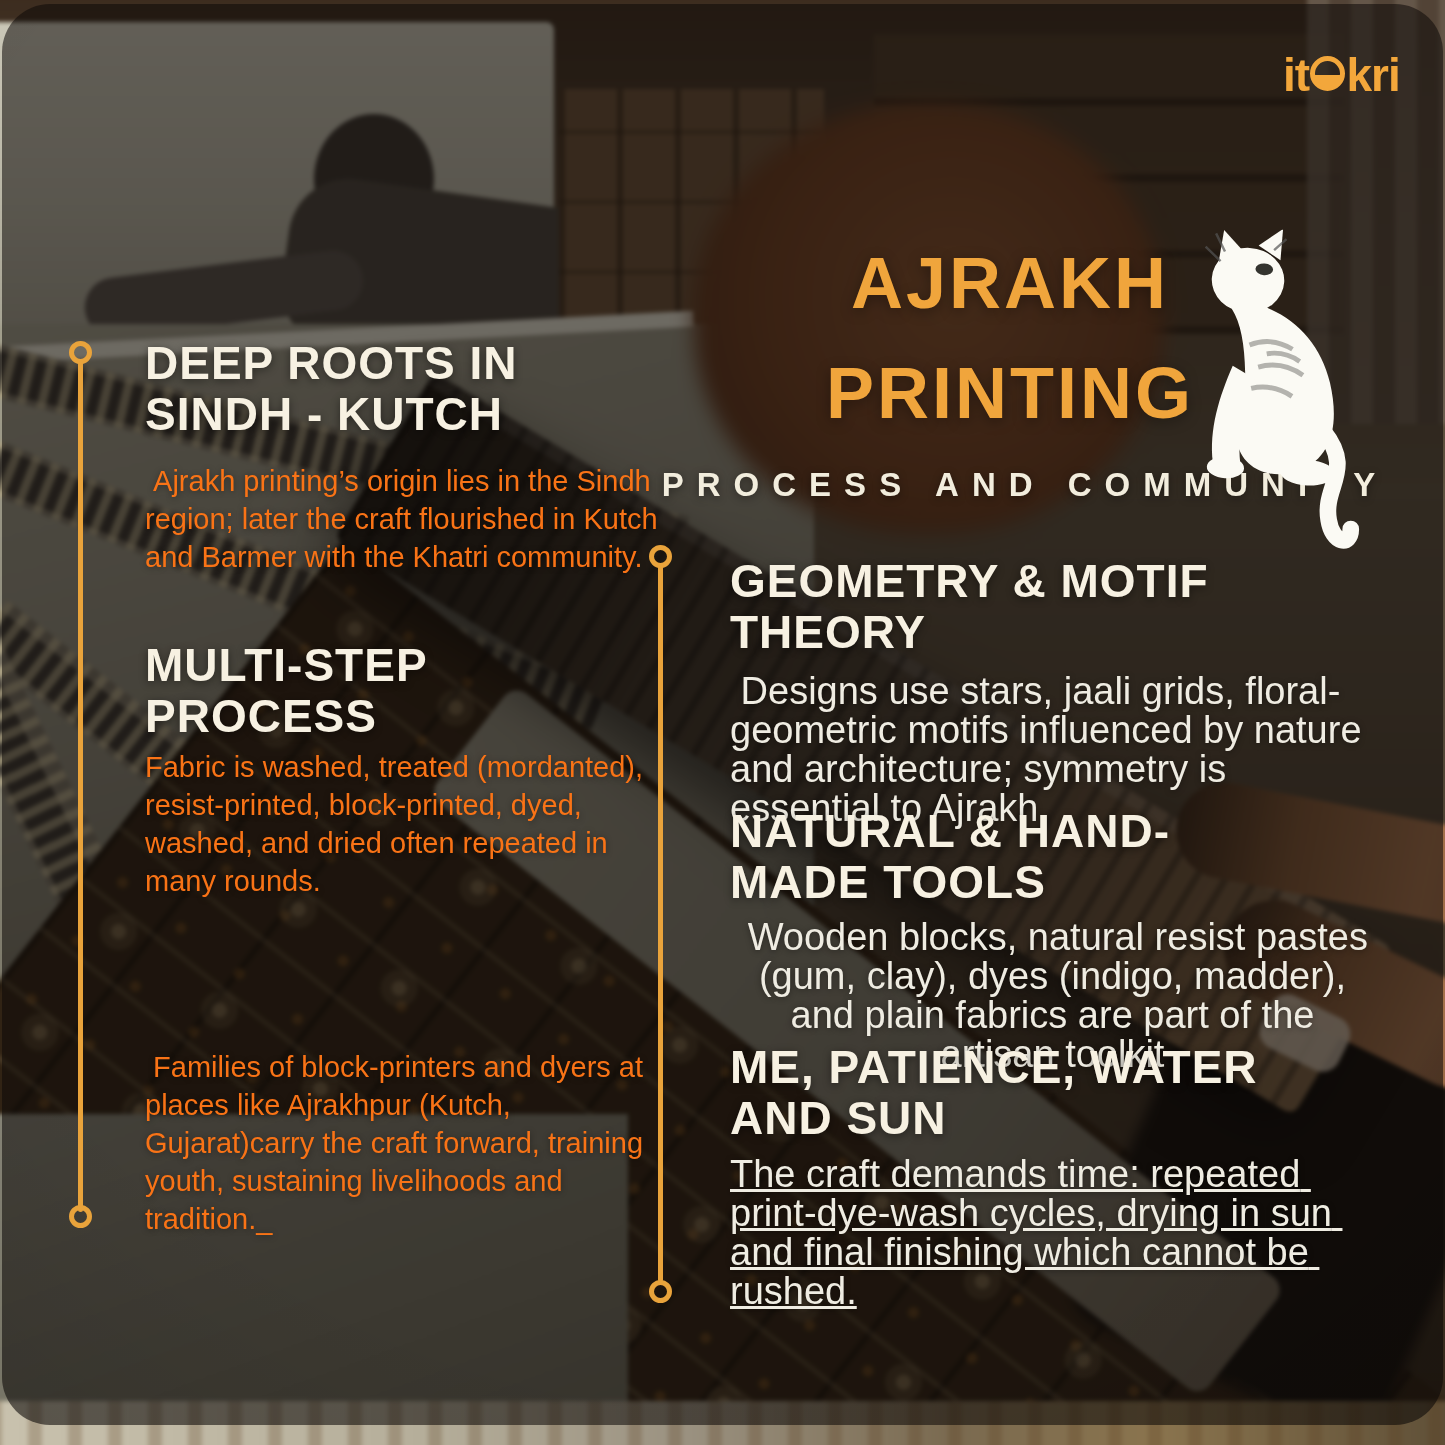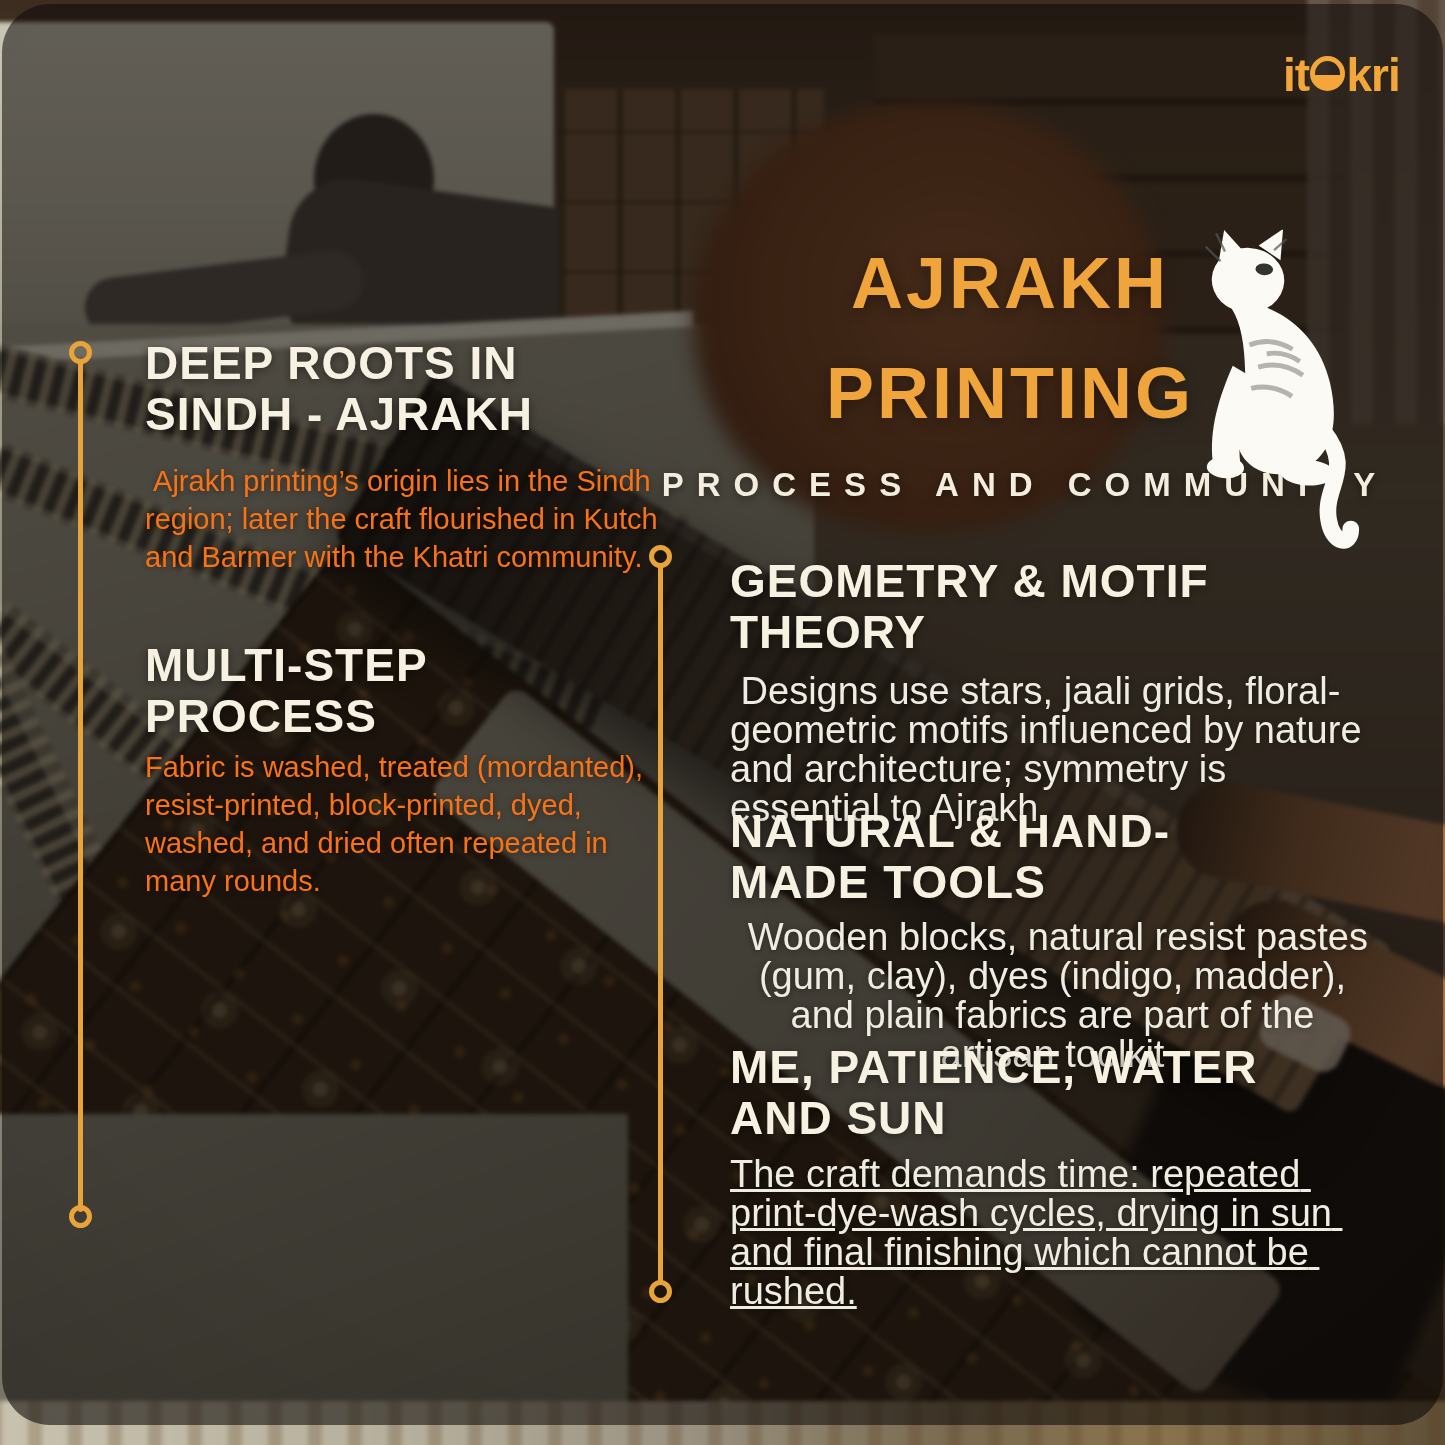--- a/index.html
+++ b/index.html
@@ -222,24 +222,25 @@
       <path d="M26,34 L10,20 M30,24 L20,6 M80,20 L92,8" stroke="#555" stroke-width="2.5" opacity="0.7"></path>
     </svg>
 
     <div class="vline" id="left-line"></div>
     <div class="ring" id="left-ring-top"></div>
     <div class="ring" id="left-ring-bottom"></div>
     <div class="vline" id="right-line"></div>
     <div class="ring" id="right-ring-top"></div>
     <div class="ring" id="right-ring-bottom"></div>
 
-    <div class="heading" id="l-s0">DEEP ROOTS IN SINDH - AJRAKH</div>
+    <div class="heading" id="l-s0">DEEP ROOTS IN SINDH - KUTCH</div>
     <div class="para" id="l-p0"> Ajrakh printing’s origin lies in the Sindh region; later the craft flourished in Kutch and Barmer with the Khatri community.</div>
     <div class="heading" id="l-s1">MULTI-STEP PROCESS</div>
     <div class="para" id="l-p1">Fabric is washed, treated (mordanted), resist-printed, block-printed, dyed, washed, and dried often repeated in many rounds.</div>
+    <div class="para" id="l-p2"> Families of block-printers and dyers at places like Ajrakhpur (Kutch, Gujarat)carry the craft forward, training youth, sustaining livelihoods and tradition._</div>
 
     <div class="heading" id="r-s0">GEOMETRY &amp; MOTIF THEORY</div>
     <div class="para right" id="r-p0"> Designs use stars, jaali grids, floral-geometric motifs influenced by nature and architecture; symmetry is essential to Ajrakh.</div>
     <div class="heading" id="r-s1">NATURAL &amp; HAND-MADE TOOLS</div>
     <div class="para right" id="r-p1"> Wooden blocks, natural resist pastes (gum, clay), dyes (indigo, madder), and plain fabrics are part of the artisan toolkit</div>
     <div class="heading" id="r-s2">ME, PATIENCE, WATER AND SUN</div>
     <div class="para right" id="r-p2">The craft demands time: repeated print-dye-wash cycles, drying in sun and final finishing which cannot be rushed.</div>
 
   </div>
 </div>

